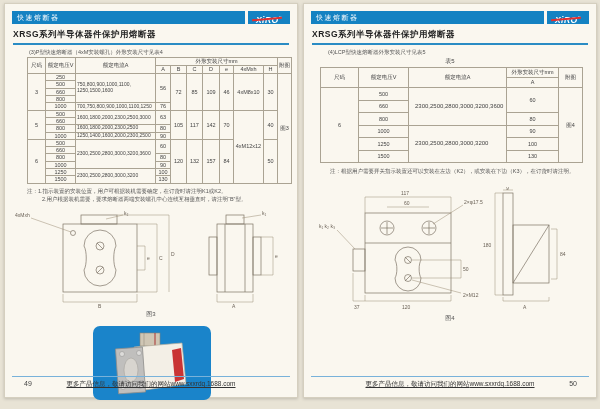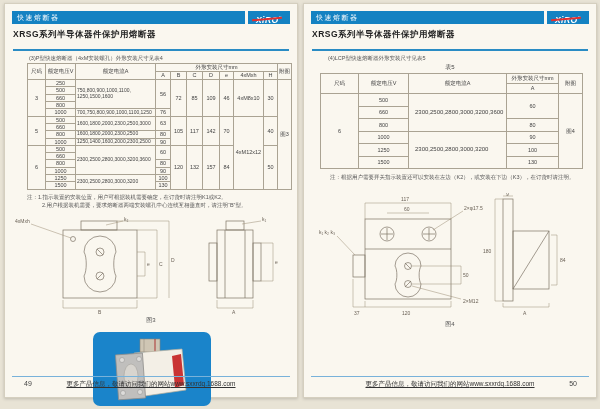--- a/index.html
+++ b/index.html
@@ -12,21 +12,21 @@
   .topbar{display:flex;margin:7px 7px 0;height:13px;gap:3px}
   .bar{flex:1;background:#1482c2;color:#fff;font-size:7px;line-height:13px;
        padding-left:5px;letter-spacing:1.5px}
   .logo{width:42px;background:#1482c2;color:#fff;position:relative;text-align:center;
         font-style:italic;font-weight:bold;font-size:8.5px;line-height:13px;letter-spacing:.5px}
   .logo .swoosh{position:absolute;left:4px;right:8px;top:7px;height:1.5px;
         background:#e03030;transform:rotate(-5deg)}
   .reg{font-size:4px;vertical-align:super;font-style:normal}
 
   .title{margin:5px 8px 0;font-size:8.5px;font-weight:bold;color:#222;
-         border-bottom:2px solid #2a8cc4;padding-bottom:8px;letter-spacing:.5px}
+         border-bottom:2px solid #2a8cc4;padding-bottom:2px;letter-spacing:.5px}
   .note-above{margin:4px 0 1px 24px;font-size:5.5px;color:#555}
   .tbl-caption{text-align:center;font-size:6px;color:#444;margin-top:1px}
 
   table.spec{border-collapse:collapse;table-layout:fixed;font-size:5.5px;color:#444;
              text-align:center;empty-cells:show}
   .spec th,.spec td{border:1px solid #aaa393;padding:0 1px;font-weight:normal;
              overflow:hidden;line-height:1.15}
   .left-spec{margin:1px 0 0 22px;width:264px}
   .left-spec thead tr{height:8px}
   .left-spec tbody tr{height:7px}

